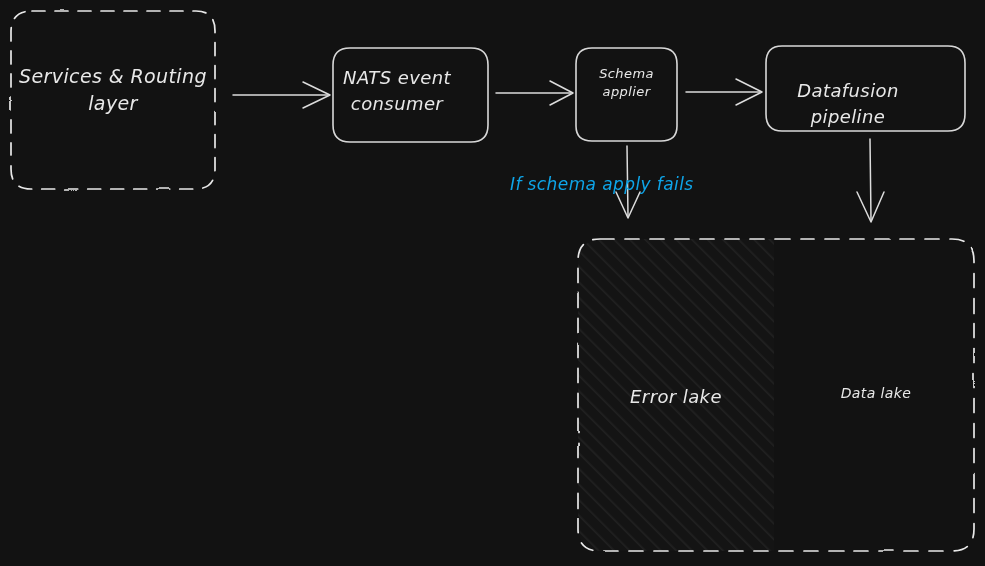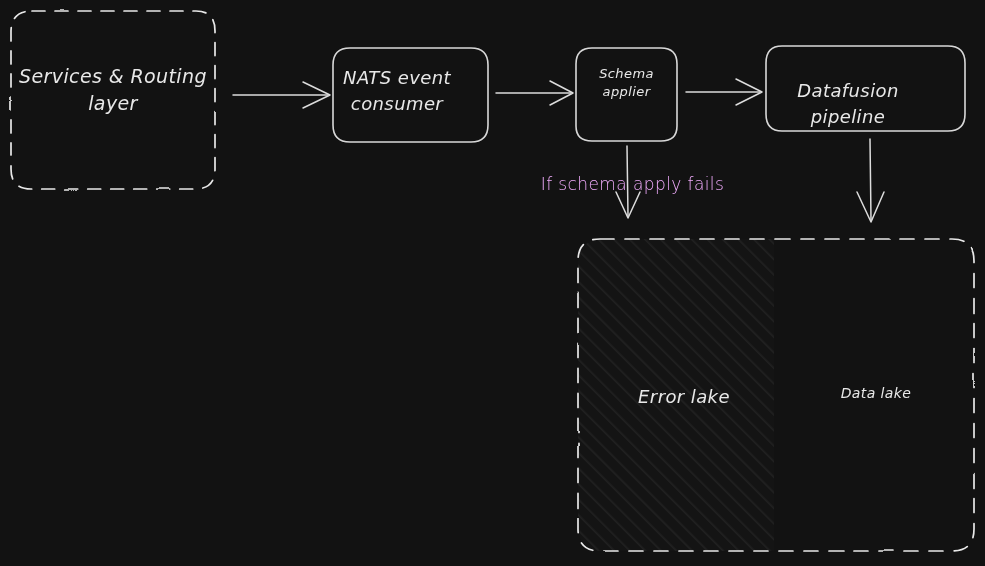--- a/index.html
+++ b/index.html
@@ -30,24 +30,24 @@
     line-height: 1.42;
     letter-spacing: 0.4px;
     white-space: pre-line;
     pointer-events: none;
     user-select: none;
     font-style: italic;
     font-weight: 300;
   }
   .edge-label {
     position: absolute;
-    color: #f0abfc;
+    color: #0ea5e9;
     font-family: "DejaVu Sans", sans-serif;
-    text-align: center;
     letter-spacing: 0.4px;
+    font-style: italic;
     font-weight: 300;
   }
 </style>
 </head>
 <body>
 
 <div id="canvas">
 
   <svg class="layer" viewBox="0 0 985 566" xmlns="http://www.w3.org/2000/svg">
     <defs>
@@ -129,19 +129,19 @@
 layer</div>
 
   <div class="node-label" style="left:333px; top:65px; width:128px; font-size:18px;">NATS event
 consumer</div>
 
   <div class="node-label" style="left:576px; top:65px; width:101px; font-size:13px;">Schema
 applier</div>
 
   <div class="node-label" style="left:766px; top:78px; width:164px; font-size:18px;">Datafusion pipeline</div>
 
-  <div class="node-label" style="left:578px; top:384px; width:196px; font-size:18px;margin-left:8px;">Error lake</div>
+  <div class="node-label" style="left:578px; top:384px; width:196px; font-size:18px;">Error lake</div>
 
   <div class="node-label" style="left:778px; top:384px; width:196px; font-size:14px;">Data lake</div>
 
   <div class="edge-label" style="left:510px; top:174px; width:245px; font-size:17px;">If schema apply fails</div>
 
 </div>
 
 </body></html>

